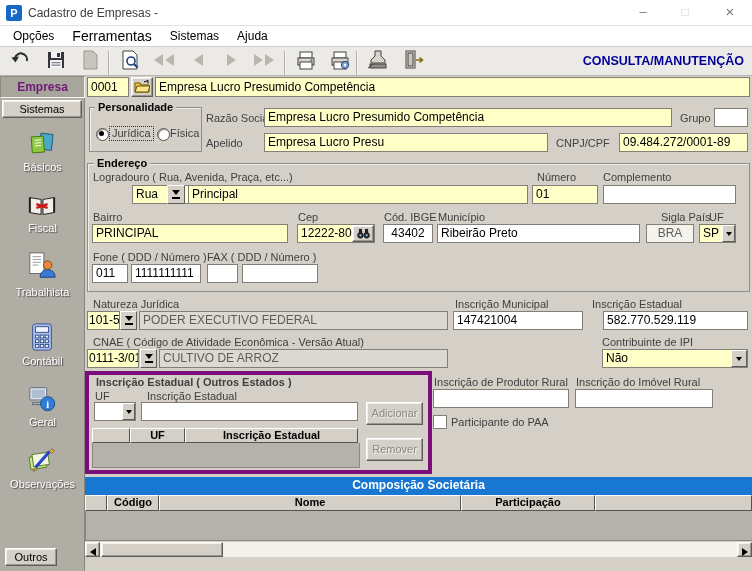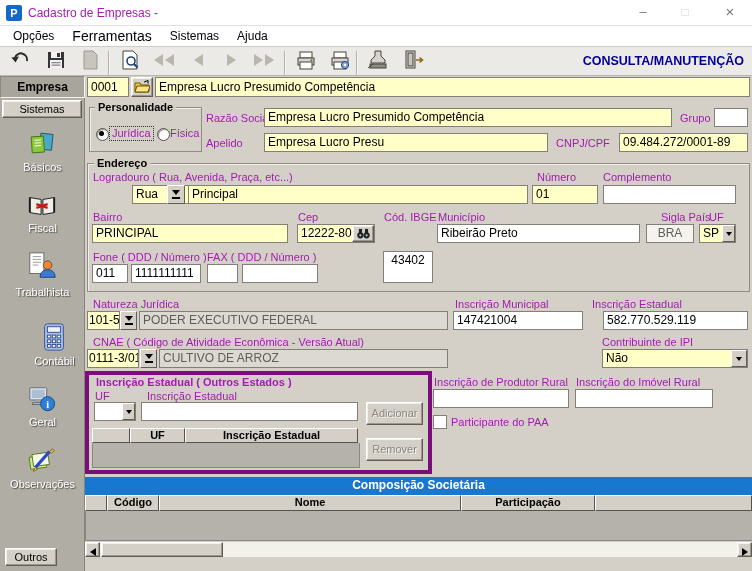--- a/index.html
+++ b/index.html
@@ -1,19 +1,19 @@
 <!DOCTYPE html>
 <html><head>
 <meta charset="utf-8">
 <style>
   html,body{margin:0;padding:0;background:#777;}
   .screen{position:relative;width:752px;height:571px;background:#d4d0c8;overflow:hidden;
           font-family:"Liberation Sans",sans-serif;font-size:11px;color:#000;outline:1px solid #8f8f8f;}
   .abs{position:absolute;box-sizing:border-box;}
-  .lbl{position:absolute;font-size:11px;line-height:13px;white-space:nowrap;color:#a21caf;}
+  .lbl{position:absolute;font-size:11px;line-height:13px;white-space:nowrap;color:#404040;}
   .b{font-weight:bold;}
   .fld{position:absolute;box-sizing:border-box;background:#fff;border:1px solid #827f78;
        font-size:12px;line-height:15px;padding:1px 3px 0;white-space:nowrap;overflow:hidden;}
   .yel{background:#ffffc8;}
   .dis{background:#dcd9d2;color:#5f5d58;}
   .ctr{text-align:center;}
   .sunken{border:1px solid;border-color:#8c897f #f5f3ef #f5f3ef #8c897f;}
   .tbtn{position:absolute;width:28px;height:26px;display:flex;align-items:center;justify-content:center;}
   .vsep{position:absolute;width:1px;height:24px;background:#b3b1aa;box-shadow:1px 0 0 #f6f5f1;}
   .grp{position:absolute;box-sizing:border-box;border:1px solid #908d86;box-shadow:inset 1px 1px 0 #f0eee9;}
@@ -135,21 +135,21 @@
     <div class="tbtn" style="left:400px;top:1px;">
       <span><svg width="22" height="20" viewBox="0 0 22 20">
             <rect x="3" y="1" width="9" height="17" fill="#e4e1da" stroke="#44423c"></rect>
             <rect x="5" y="3" width="5" height="13" fill="#c9c6bf" stroke="#44423c"></rect>
             <path d="M13 10 h6 M16.5 7.5 L19.5 10 L16.5 12.5" fill="none" stroke="#8a6d12" stroke-width="1.6"></path>
           </svg></span>
     </div>
     <div class="lbl b" style="right:8px;left:auto;top:8px;position:absolute;color:#000099;font-size:12.5px;">CONSULTA/MANUTENÇÃO</div>
   </div>
 
-  <div class="abs sunken" style="left:0;top:76px;width:85px;height:22px;background:#a8a59d;color:#000000;font-weight:bold;font-size:12px;text-align:center;line-height:20px;">
+  <div class="abs sunken" style="left:0;top:76px;width:85px;height:22px;background:#a8a59d;color:#701a75;font-weight:bold;font-size:12px;text-align:center;line-height:20px;">
     <span>Empresa</span>
   </div>
   <div class="fld yel" style="left:87px;top:77px;width:42px;height:20px;line-height:17px;">0001</div>
   <div class="btn" style="left:131px;top:77px;width:22px;height:20px;padding-top:2px;">
     <span><svg width="16" height="13" viewBox="0 0 16 13">
           <path d="M1 3 h5 l1 2 h8 v7 H1 z" fill="#f0c93e" stroke="#6e5200"></path>
           <path d="M3 6 h13 l-2 6 H1 z" fill="#ffe globally"></path>
           <path d="M3 6 h13 l-2 6 H1 z" fill="#ffe48a" stroke="#6e5200"></path>
           <path d="M10 2 l4 -1.5 M14 .5 v3" stroke="#000" fill="none"></path>
         </svg></span>
@@ -186,21 +186,21 @@
             <line x1="6" y1="6" x2="15" y2="6" stroke="#999"></line>
             <line x1="6" y1="9" x2="15" y2="9" stroke="#999"></line>
             <line x1="6" y1="12" x2="15" y2="12" stroke="#999"></line>
             <line x1="6" y1="15" x2="12" y2="15" stroke="#999"></line>
             <circle cx="22" cy="15" r="4.5" fill="#e8883a" stroke="#8a4a10"></circle>
             <path d="M14 28 c0 -6 4 -8 8 -8 c4 0 8 2 8 8 z" fill="#3b7bd4" stroke="#1d3f78"></path>
           </svg></span>
       <div class="snav" style="top:37px;">Trabalhista</div>
     </div>
 
-    <div class="abs" style="left:12px;top:222px;width:85px;height:62px;">
+    <div class="abs" style="left:0;top:222px;width:85px;height:62px;">
       <span class="abs" style="left:27px;top:2px;"><svg width="30" height="30" viewBox="0 0 32 32">
             <rect x="6" y="2" width="20" height="28" rx="3" fill="#a9bfe8" stroke="#35508c"></rect>
             <rect x="9" y="5" width="14" height="6" fill="#eef2fa" stroke="#35508c"></rect>
             <g fill="#f4f6fb" stroke="#35508c">
               <rect x="9" y="14" width="3.6" height="3"></rect>
               <rect x="14.2" y="14" width="3.6" height="3"></rect>
               <rect x="19.4" y="14" width="3.6" height="3"></rect>
               <rect x="9" y="19" width="3.6" height="3"></rect>
               <rect x="14.2" y="19" width="3.6" height="3"></rect>
               <rect x="19.4" y="19" width="3.6" height="3"></rect>
@@ -281,21 +281,21 @@
     <span><svg width="15" height="11" viewBox="0 0 16 12">
           <rect x="3" y="1" width="3.4" height="5" fill="#222"></rect>
           <rect x="9.6" y="1" width="3.4" height="5" fill="#222"></rect>
           <circle cx="4.6" cy="8" r="3.4" fill="#222"></circle>
           <circle cx="11.4" cy="8" r="3.4" fill="#222"></circle>
           <circle cx="4.6" cy="8" r="1.2" fill="#9fd0e8"></circle>
           <circle cx="11.4" cy="8" r="1.2" fill="#9fd0e8"></circle>
         </svg></span>
   </div>
   <span class="lbl" style="left:384px;top:211px;">Cód. IBGE</span>
-  <div class="fld ctr" style="left:383px;top:224px;width:50px;height:32px;margin-top:27px;">43402</div>
+  <div class="fld ctr" style="left:383px;top:224px;width:50px;height:19px;">43402</div>
   <span class="lbl" style="left:438px;top:211px;">Município</span>
   <div class="fld" style="left:437px;top:224px;width:203px;height:19px;">Ribeirão Preto</div>
   <span class="lbl" style="left:661px;top:211px;">Sigla País</span>
   <div class="fld ctr dis" style="left:646px;top:224px;width:48px;height:19px;background:#f4f3ee;">BRA</div>
   <span class="lbl" style="left:709px;top:211px;">UF</span>
   <div class="fld yel" style="left:699px;top:224px;width:37px;height:19px;">SP</div>
   <div class="dd" style="left:722px;top:225px;width:13px;height:17px;">
       <span class="tri"></span>
     </div>
 

